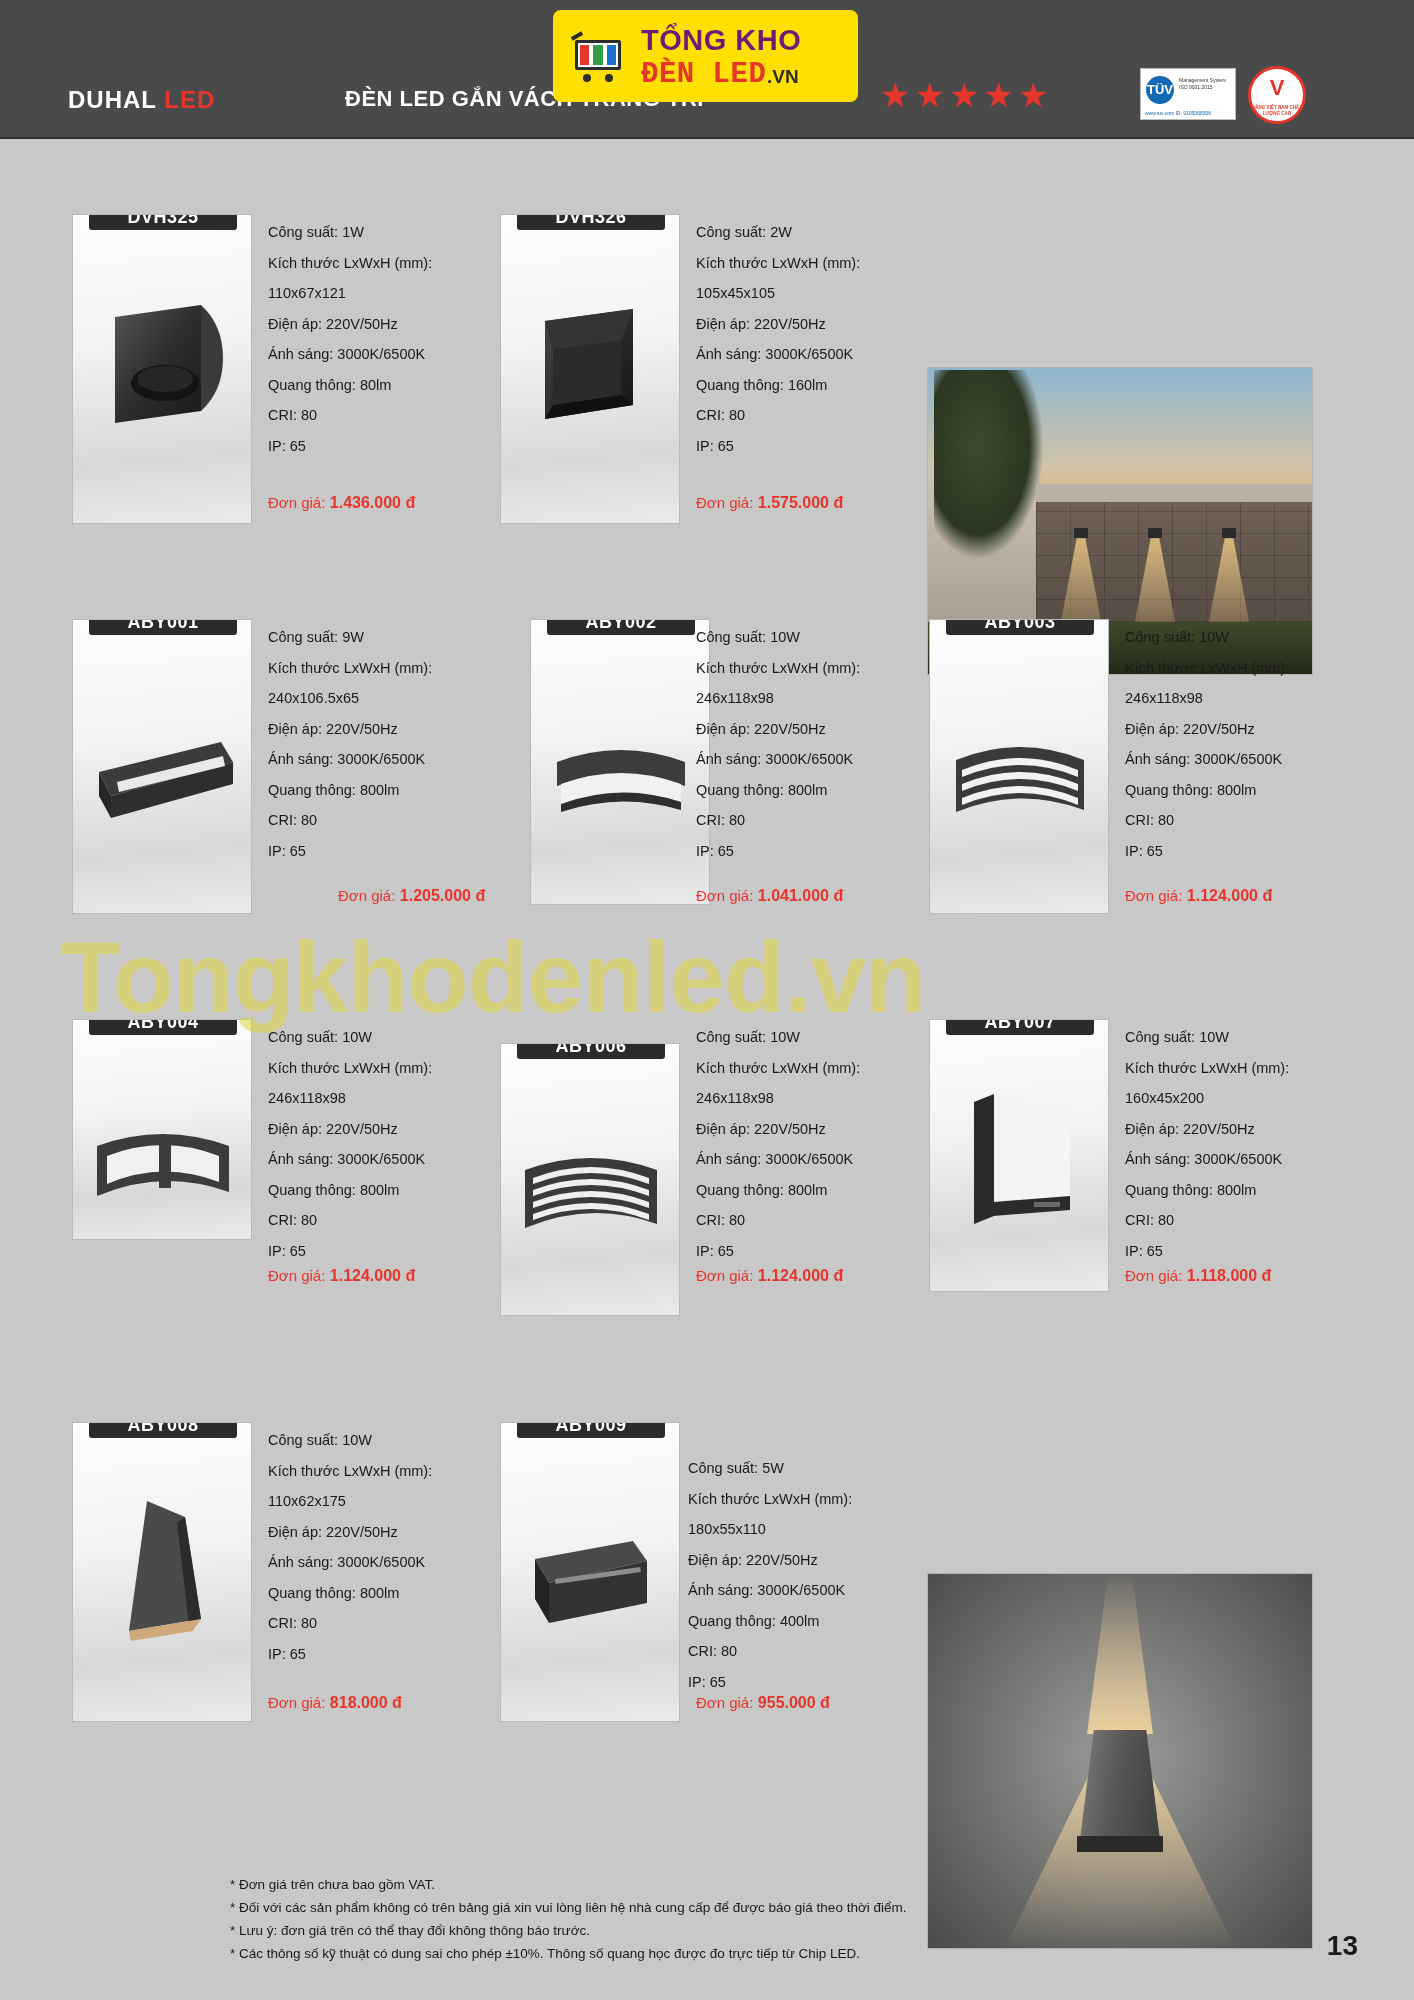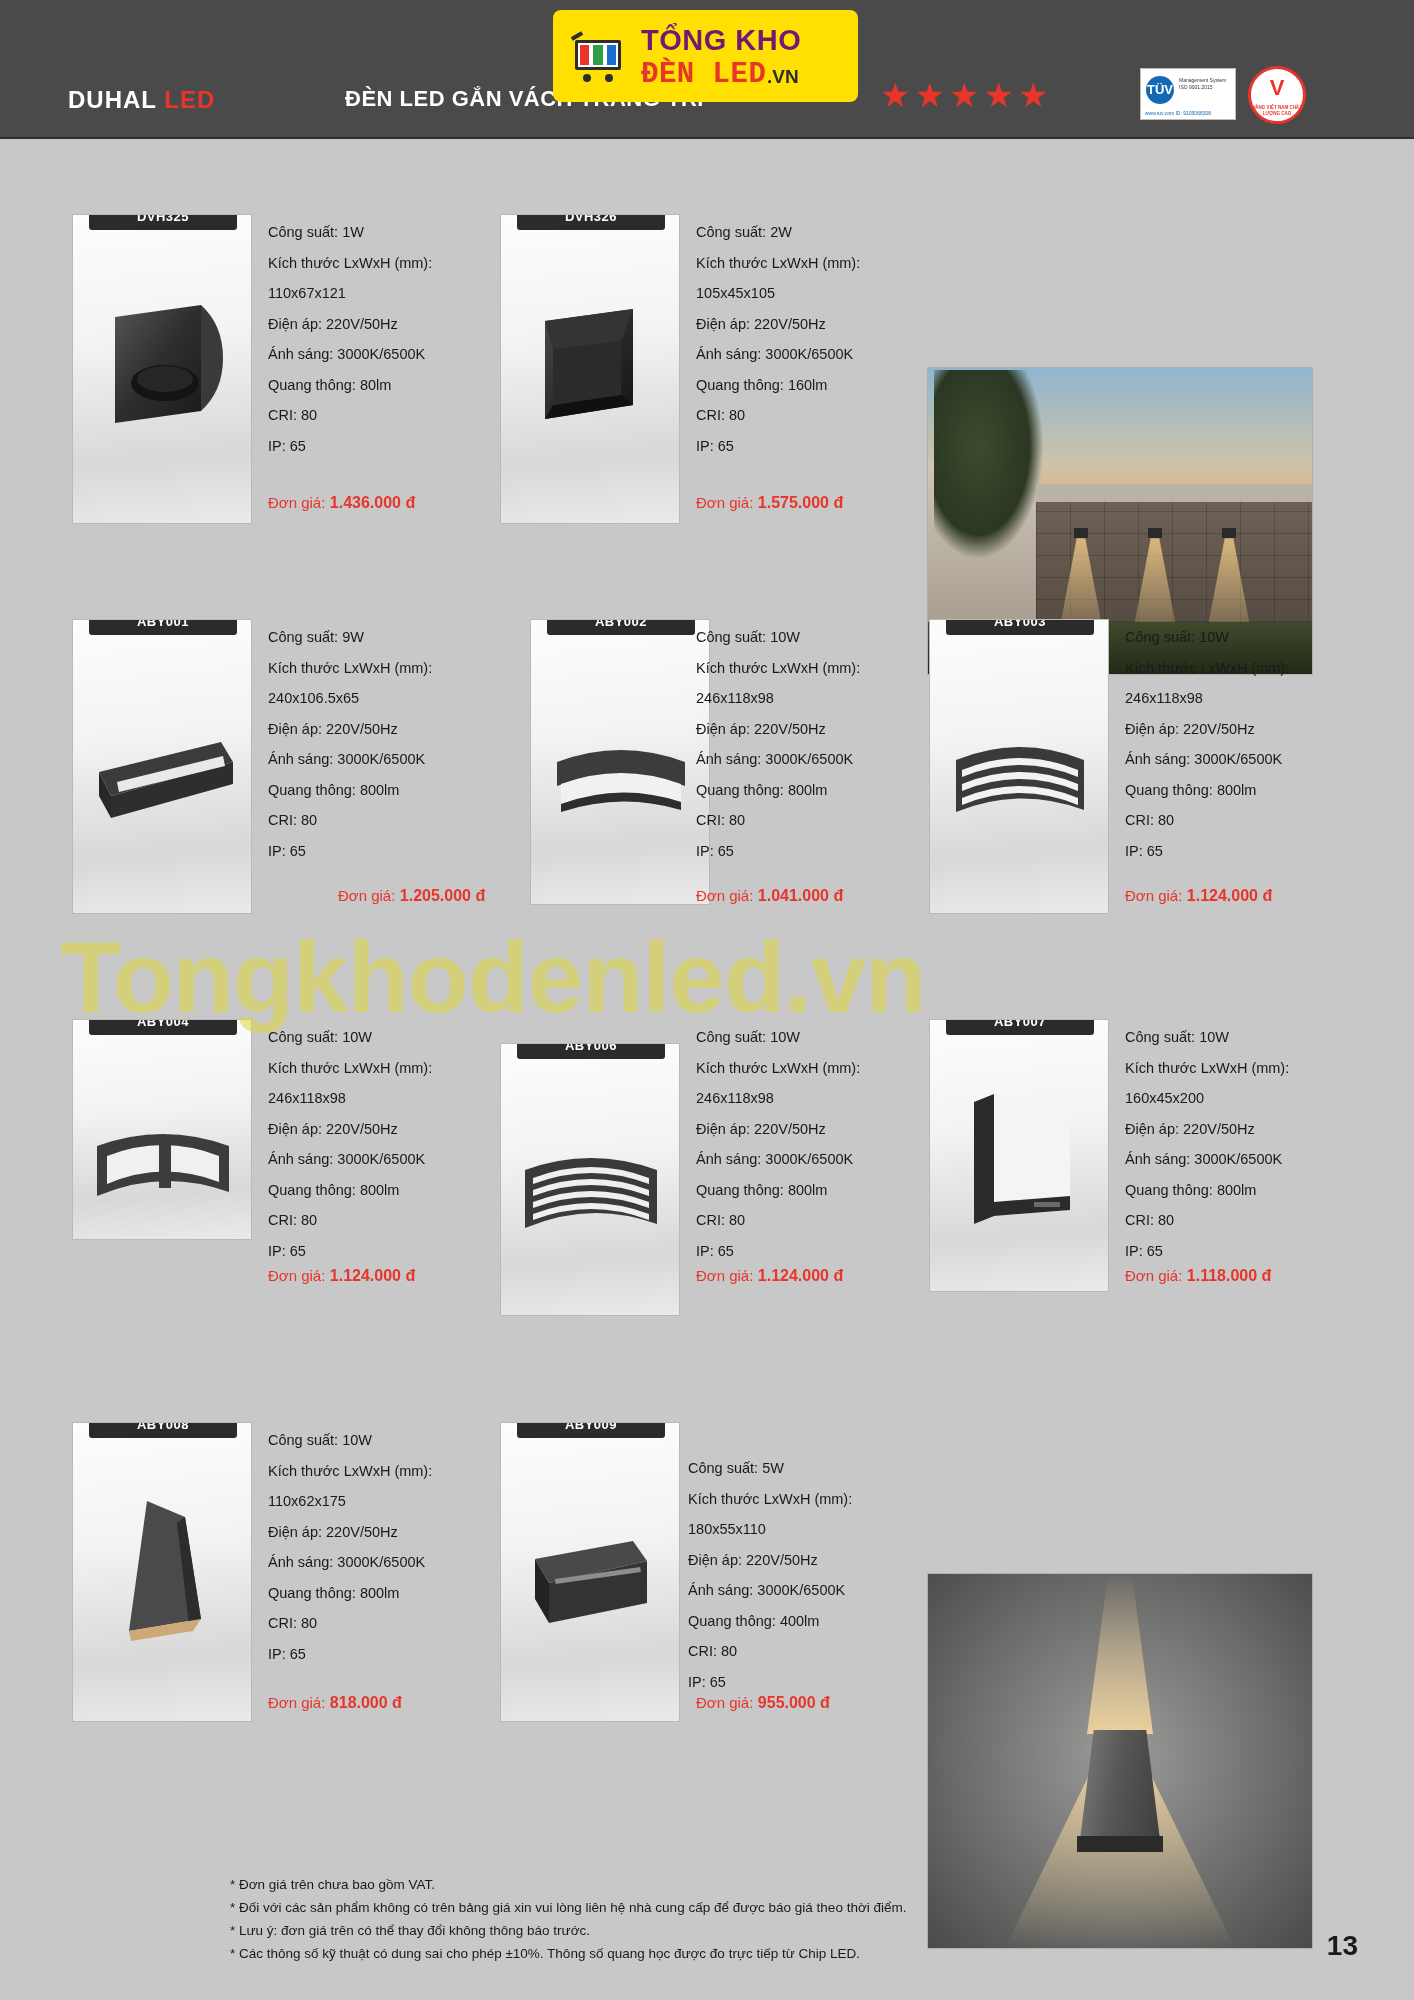--- a/index.html
+++ b/index.html
@@ -158,21 +158,21 @@
     background: linear-gradient(175deg, #fdfdfd 0%, #f3f3f3 40%, #d8d8d8 78%, #eaeaea 100%);
     border: 1px solid #b9b9b9;
     overflow: hidden;
   }
   .card-label {
     position: absolute;
     left: 16px; top: -11px;
     width: 148px; height: 26px;
     background: #2b2b2b;
     color: #ffffff;
-    font-size: 13px;
+    font-size: 18px;
     font-weight: bold;
     letter-spacing: .5px;
     text-align: center;
     line-height: 26px;
     border-radius: 3px;
     z-index: 4;
   }
   .prod-img {
     position: absolute;
     left: 0; top: 30px;

